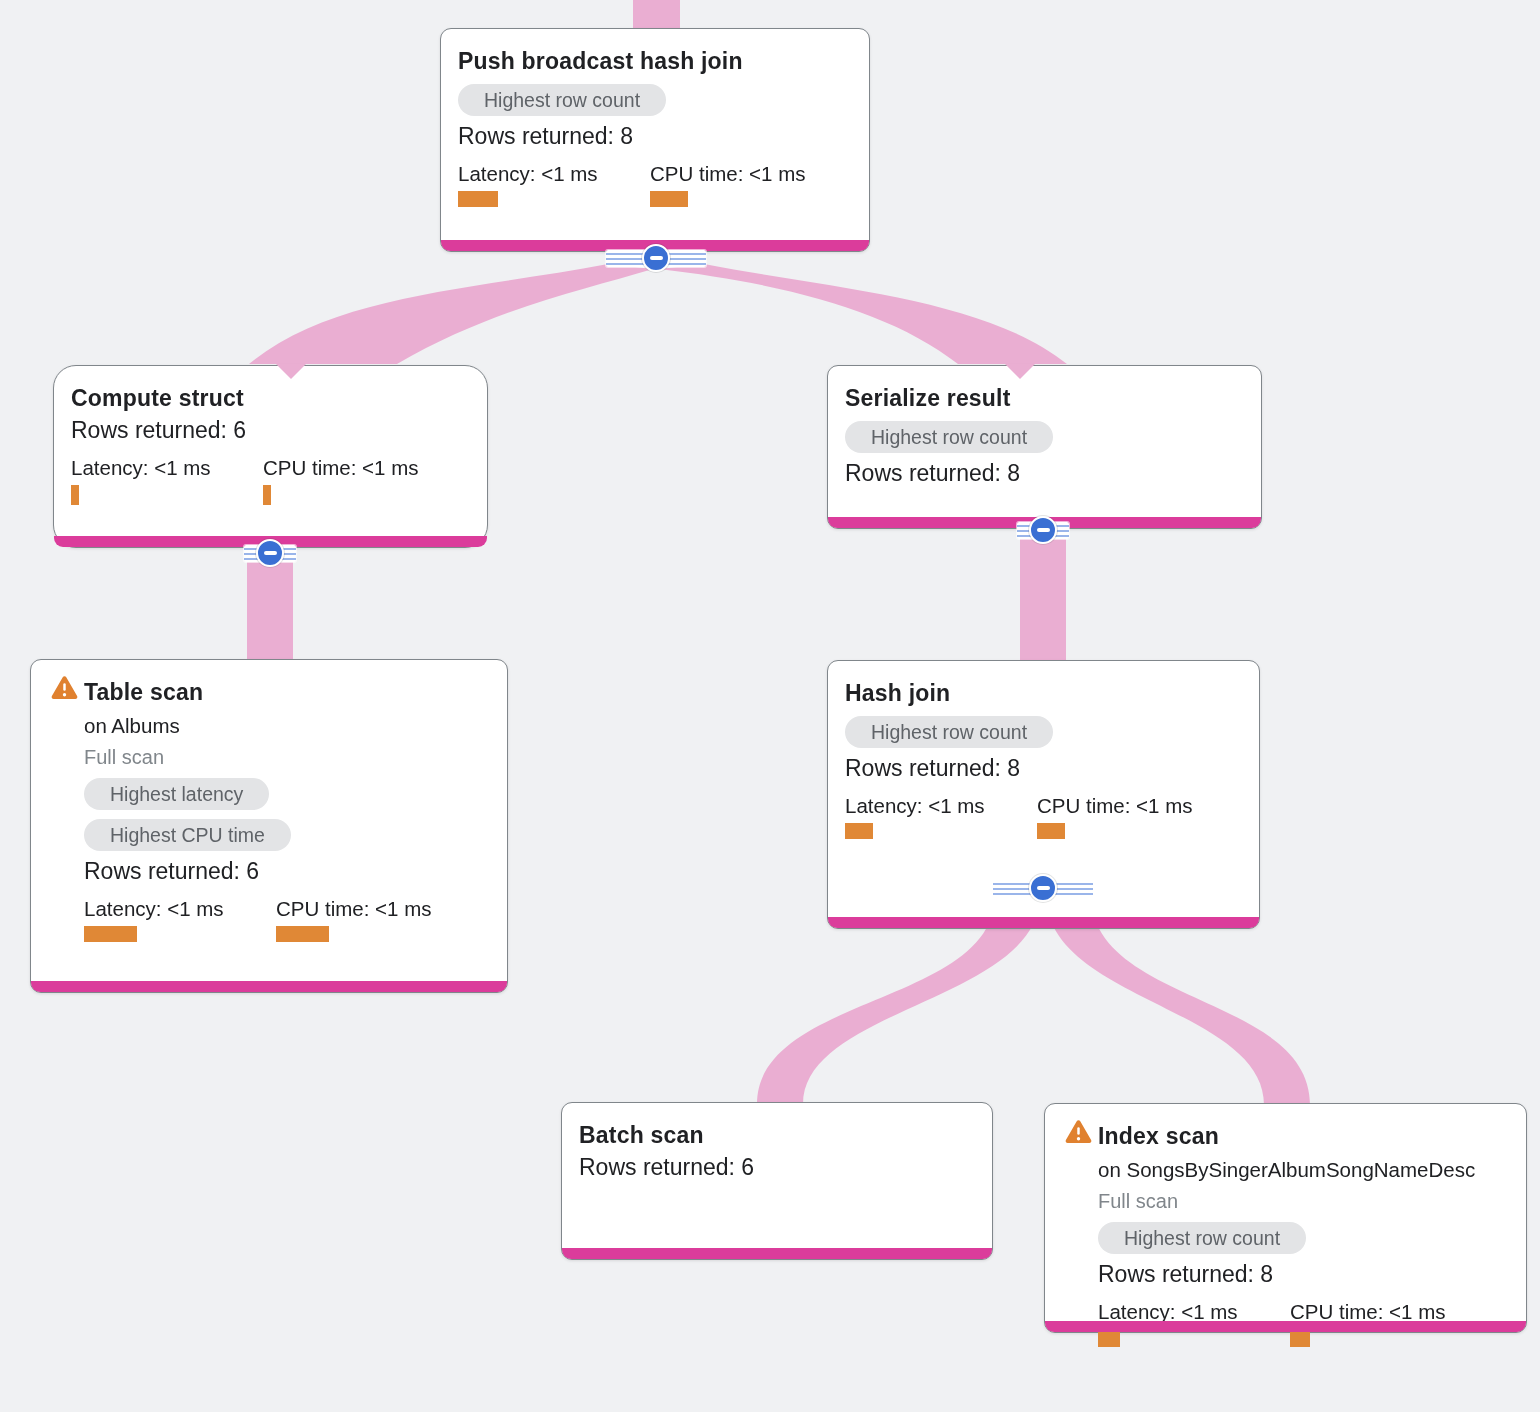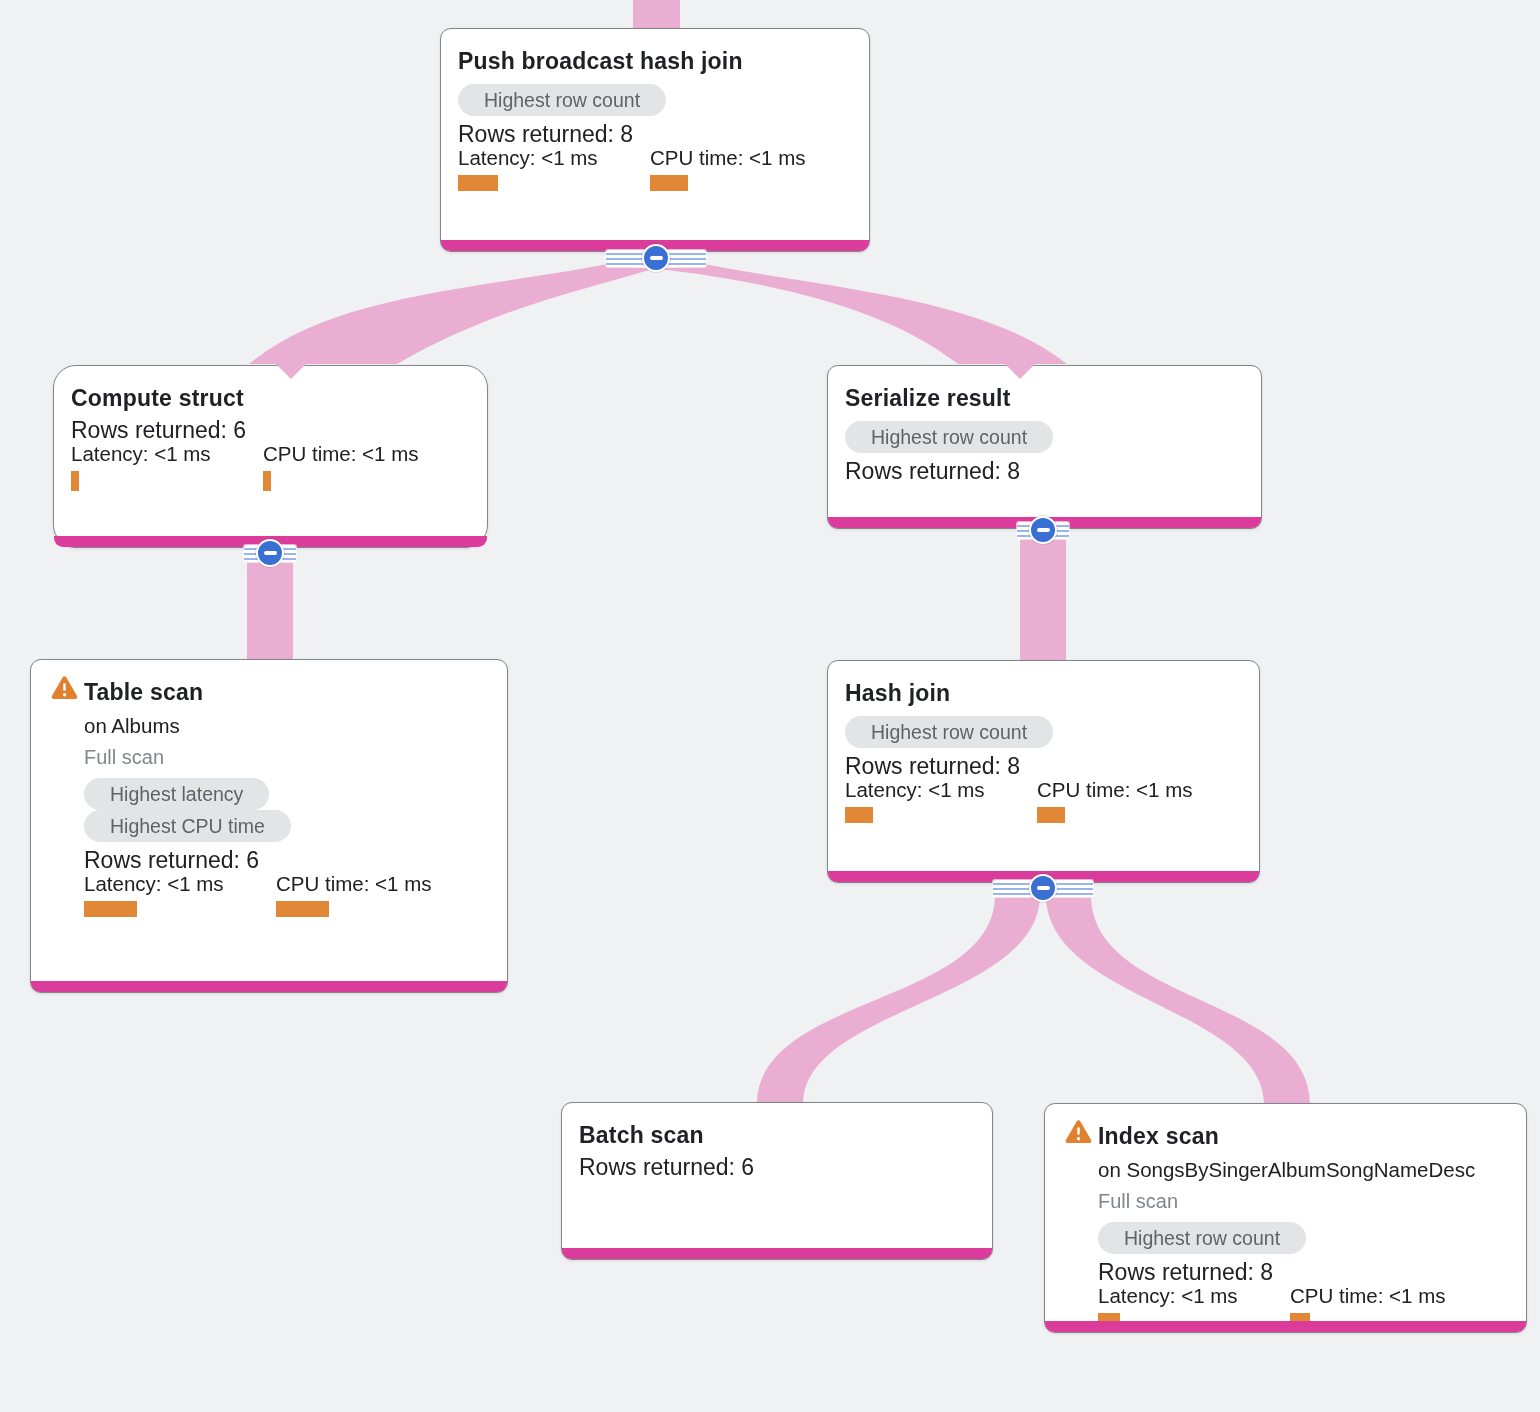--- a/index.html
+++ b/index.html
@@ -30,37 +30,37 @@
   .content{padding:18px 20px 0 17px;}
   .warn-card .content{padding-left:53px;}
   .warn{position:absolute;left:20px;top:15px;width:27px;height:25px;}
   .title{font-size:23px;font-weight:600;letter-spacing:.2px;line-height:28px;}
   .sub{font-size:20.5px;line-height:23px;margin-top:8px;}
   .muted{font-size:20px;line-height:23px;margin-top:9px;color:var(--muted);}
   .badges{margin-top:9px;}
   .badge{
     display:table;background:var(--badge-bg);color:var(--badge-text);
     font-size:19.5px;font-weight:500;line-height:32px;height:32px;
-    padding:0 26px;border-radius:16px;white-space:nowrap;
+    padding:0 26px;border-radius:16px;margin-bottom:9px;white-space:nowrap;
   }
   .rows{font-size:23px;line-height:23px;margin-top:7px;}
-  .metrics{display:grid;grid-template-columns:192px auto;}
+  .metrics{display:grid;grid-template-columns:192px auto;margin-top:14px;}
   .mlabel{font-size:20.5px;line-height:23px;white-space:nowrap;}
   .mbar{margin-top:6px;height:16px;background:var(--metric-bar);}
   .bottombar{
     position:absolute;left:0;right:0;bottom:0;height:11px;
     background:var(--accent-bar);border-radius:0 0 9px 9px;
   }
 
   
   .n0{left:440px;top:28px;width:430px;height:224px;}
   .n1{left:53px;top:365px;width:435px;height:183px;border-radius:23px;}
   .n2{left:827px;top:365px;width:435px;height:164px;}
   .n3{left:30px;top:659px;width:478px;height:334px;}
-  .n4{left:827px;top:660px;width:433px;height:223px;}
+  .n4{left:827px;top:660px;width:433px;height:269px;}
   .n5{left:561px;top:1102px;width:432px;height:158px;}
   .n6{left:1044px;top:1103px;width:483px;height:230px;}
 
   
   .stripes{
     position:absolute;z-index:4;height:17px;border-radius:2px;
     background:repeating-linear-gradient(to bottom,#fff 0 3px,var(--stripe-blue) 3px 5px);
     box-shadow:0 0 0 1px rgba(255,255,255,.6);
   }
   .collapse{

